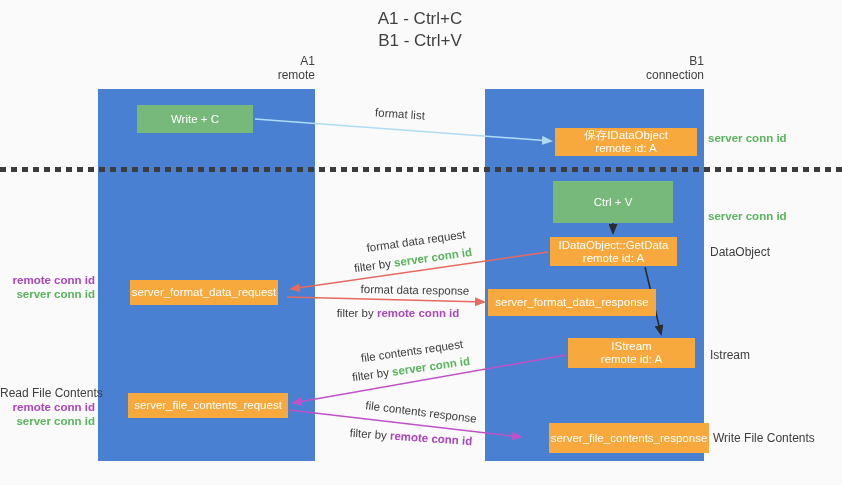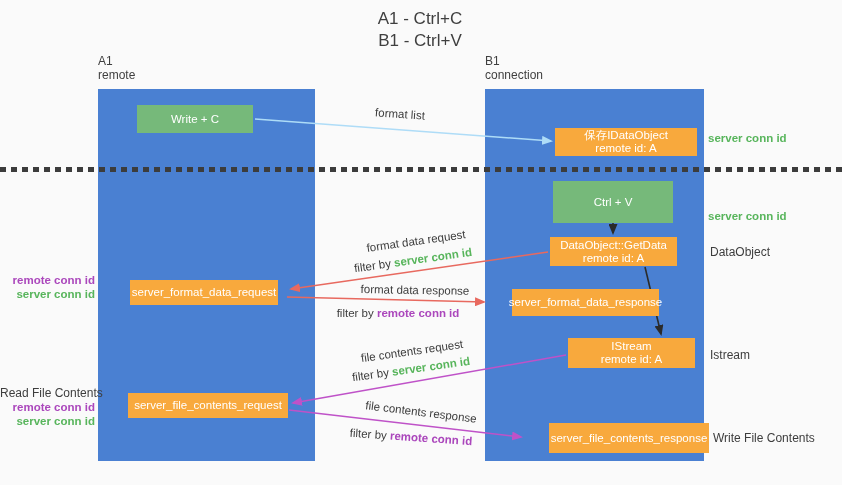--- a/index.html
+++ b/index.html
@@ -2,21 +2,21 @@
 <html><head>
 <meta charset="utf-8">
 <style>
   html,body{margin:0;padding:0;}
   body{font-family:"Liberation Sans",sans-serif;background:#fafafa;}
   .canvas{position:relative;width:842px;height:485px;background:#fafafa;overflow:hidden;}
 
   .title{position:absolute;left:260px;top:8px;width:320px;text-align:center;
          font-size:17px;line-height:22px;color:#3f3f3f;}
 
-  .lane-header{position:absolute;text-align:left;font-size:12px;line-height:14px;color:#3f3f3f;top:54px;}
+  .lane-header{position:absolute;text-align:right;font-size:12px;line-height:14px;color:#3f3f3f;top:54px;}
   .lane{position:absolute;top:89px;height:372px;background:#4a80d2;}
   .lane-left{left:98px;width:217px;}
   .lane-right{left:485px;width:219px;}
   .lane-header-left{left:98px;width:217px;}
   .lane-header-right{left:485px;width:219px;}
 
   .divider{position:absolute;left:0;top:167px;width:842px;height:5px;z-index:3;
            background:repeating-linear-gradient(to right,#3c3c3c 0 6px,transparent 6px 11px);}
 
   .arrows{position:absolute;left:0;top:0;width:842px;height:485px;z-index:4;}
@@ -89,29 +89,29 @@
   <div class="box box-orange" style="left:555px;top:128px;width:142px;height:28px;">
     <span>保存IDataObject</span>
     <span>remote id: A</span>
   </div>
 
   <div class="box box-green" style="left:553px;top:181px;width:120px;height:42px;">
     <span>Ctrl + V</span>
   </div>
 
   <div class="box box-orange" style="left:550px;top:237px;width:127px;height:29px;">
-    <span>DataObject::GetData</span>
+    <span>IDataObject::GetData</span>
     <span>remote id: A</span>
   </div>
 
   <div class="box box-orange" style="left:130px;top:280px;width:148px;height:25px;">
     <span>server_format_data_request</span>
   </div>
 
-  <div class="box box-orange" style="left:512px;top:289px;width:147px;height:27px;">
+  <div class="box box-orange" style="left:488px;top:289px;width:168px;height:27px;">
     <span>server_format_data_response</span>
   </div>
 
   <div class="box box-orange" style="left:568px;top:338px;width:127px;height:30px;">
     <span>IStream</span>
     <span>remote id: A</span>
   </div>
 
   <div class="box box-orange" style="left:128px;top:393px;width:160px;height:25px;">
     <span>server_file_contents_request</span>

